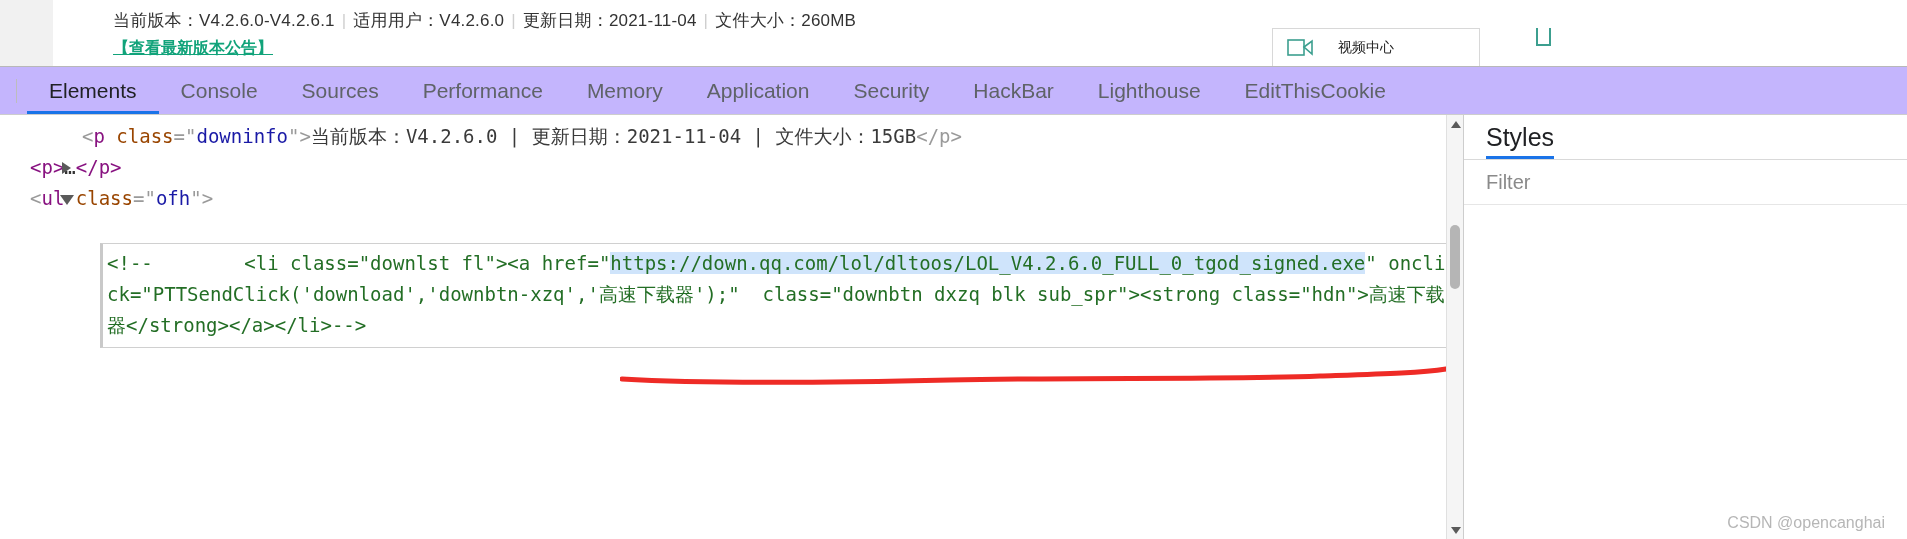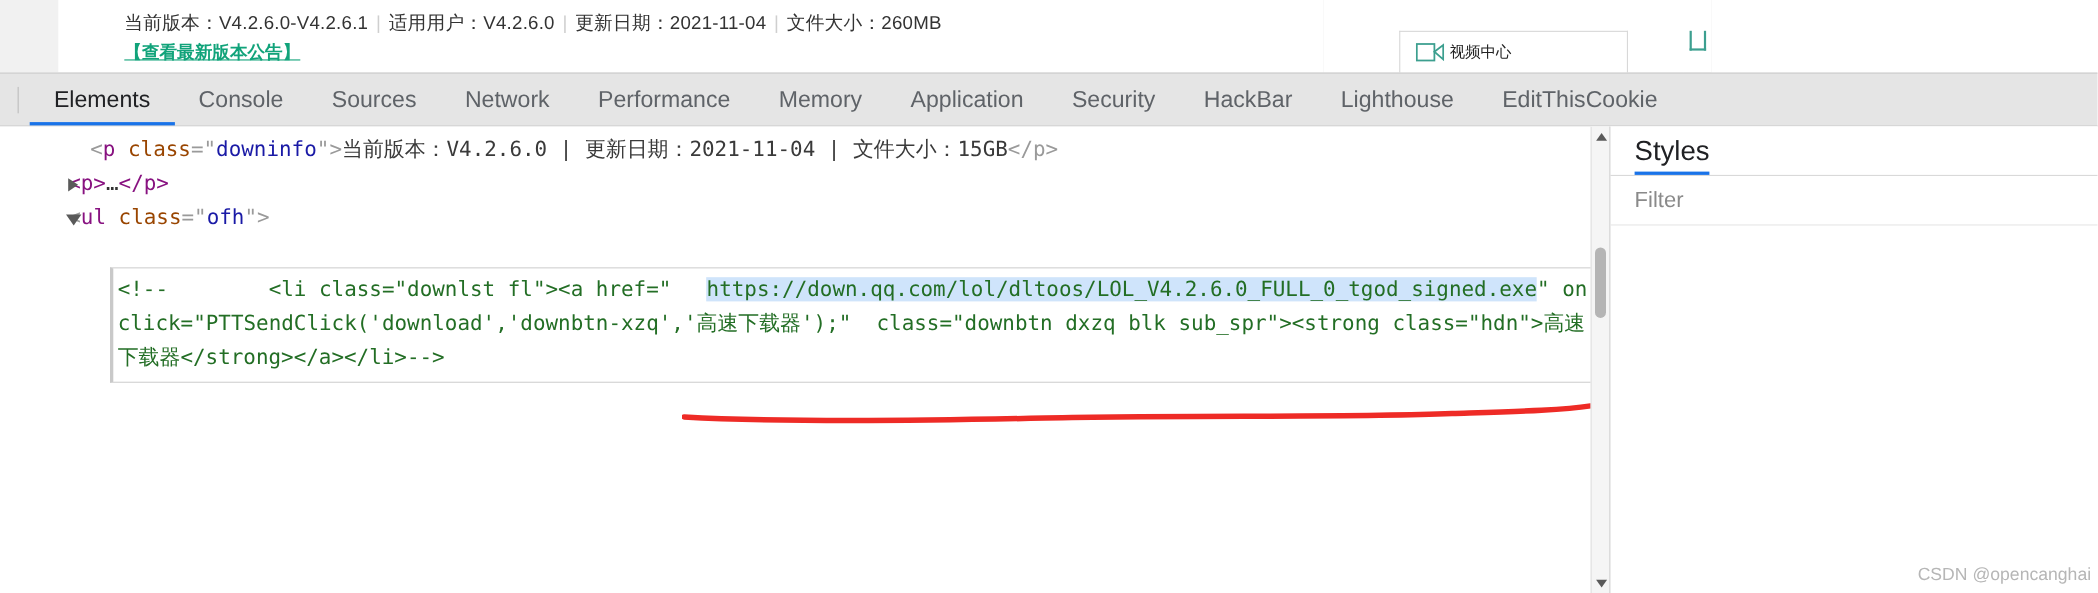--- a/index.html
+++ b/index.html
@@ -72,21 +72,21 @@
     border: 1px solid #d8d8d8;
     border-bottom: none;
     background: #fff;
   }
   .side-panel-inner {
     position: absolute;
     left: 14px;
     top: 10px;
     display: flex;
     align-items: flex-start;
-    gap: 5px;
+    gap: 25px;
   }
   .vid-icon {
     width: 26px; height: 18px;
     display: block;
   }
   .side-panel-label {
     font-size: 14px;
     color: #222;
     white-space: nowrap;
   }
@@ -109,21 +109,21 @@
     position: absolute;
     left: 0; top: 66px;
     width: 1907px;
     height: 473px;
     background: #ffffff;
     border-top: 1px solid #b8b8b8;
   }
   .tabbar {
     position: relative;
     height: 48px;
-    background: #e5e5e5;
+    background: #c4b5fd;
     border-bottom: 1px solid #cdcdcd;
     display: flex;
     align-items: center;
     padding-left: 8px;
     box-sizing: border-box;
   }
   .tab-divider {
     width: 1px;
     height: 24px;
     background: #bdbdbd;
@@ -158,21 +158,21 @@
     overflow: hidden;
     font-family: "DejaVu Sans Mono", monospace;
     font-size: 19px;
     line-height: 31px;
     padding-top: 6px;
     box-sizing: border-box;
   }
   .node-row {
     position: relative;
     white-space: nowrap;
-    padding-left: 62px;
+    padding-left: 30px;
   }
   .node-row.indent2 { padding-left: 82px; }
   .twisty {
     position: absolute;
     left: 62px;
     top: 10px;
     width: 0; height: 0;
     border-left: 9px solid #5a5a5a;
     border-top: 6px solid transparent;
     border-bottom: 6px solid transparent;
@@ -207,21 +207,20 @@
     color: #236e25;
     font-family: "DejaVu Sans Mono", monospace;
     font-size: 19px;
     line-height: 31px;
     white-space: pre-wrap;
     word-break: break-all;
     overflow: hidden;
   }
   .url-hl {
     background: #cfe4fb;
-    margin-left: 32px;
   }
   .comment-cn { font-family: "DejaVu Sans Mono", "DejaVu Sans", monospace; }
 
   
   .ink {
     position: absolute;
     left: 620px;
     top: 248px;
     width: 830px;
     height: 26px;
@@ -289,21 +288,21 @@
     box-sizing: border-box;
   }
   .filter-text {
     font-size: 20px;
     color: #8a8a8a;
     text-align: center;
   }
 
   .watermark {
     position: absolute;
-    right: 6px;
+    right: 22px;
     bottom: 8px;
     font-size: 16px;
     color: #b6b6b6;
     font-family: "Liberation Sans", sans-serif;
     white-space: nowrap;
   }
   .grey-col-left {
     position: absolute;
     left: 0; top: 0;
     width: 53px; height: 66px;
@@ -338,21 +337,20 @@
   </div>
 </div>
 
 <div class="devtools">
 
   <div class="tabbar">
     <div class="tab-divider"></div>
     <div class="tab active">Elements</div>
     <div class="tab">Console</div>
     <div class="tab">Sources</div>
-    <div class="tab">Network</div>
     <div class="tab">Performance</div>
     <div class="tab">Memory</div>
     <div class="tab">Application</div>
     <div class="tab">Security</div>
     <div class="tab">HackBar</div>
     <div class="tab">Lighthouse</div>
     <div class="tab">EditThisCookie</div>
   </div>
 
   <div class="tree-wrap">

